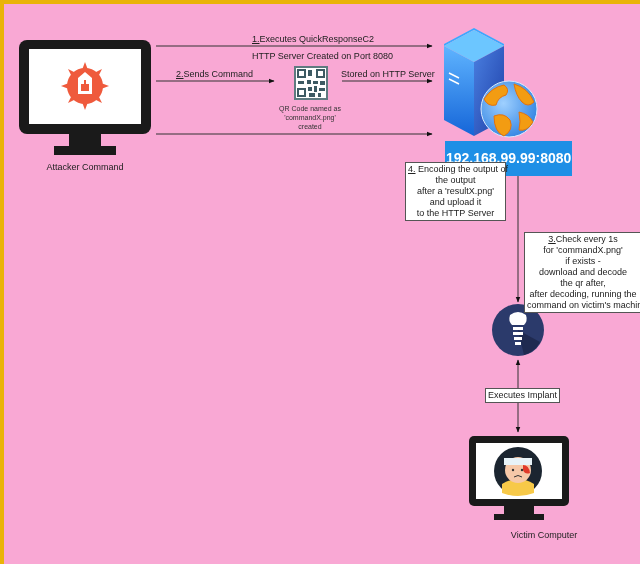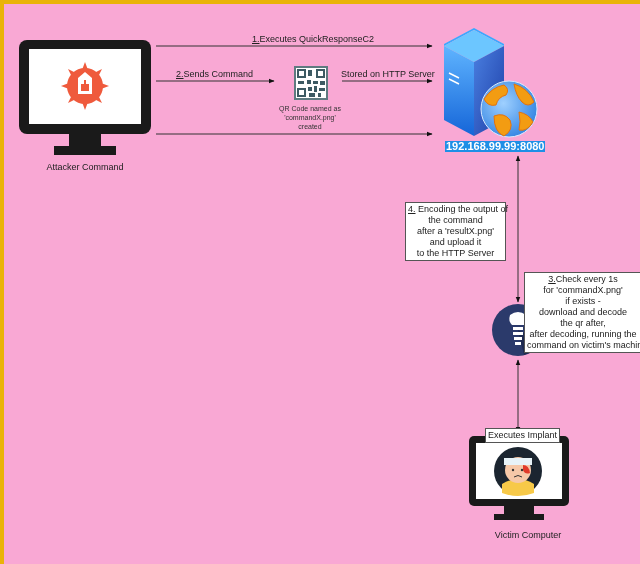--- a/index.html
+++ b/index.html
@@ -11,26 +11,26 @@
   svg.layer { position: absolute; left: 0; top: 0; }
   .lbl {
     position: absolute; font-size: 9px; line-height: 11px; color: #222;
     text-align: center; white-space: nowrap;
     font-family: "Liberation Sans", sans-serif;
   }
   .lbl u { text-decoration: underline; }
   .box {
     position: absolute; border: 1px solid #555; background: #fff;
     font-size: 9px; line-height: 11px; text-align: center; padding: 1px 2px;
-    white-space: nowrap; font-family: "Liberation Sans", sans-serif; margin-top: 40px;
+    white-space: nowrap; font-family: "Liberation Sans", sans-serif;
   }
   .small { font-size: 7px; line-height: 9px; color: #333; }
   .ip {
     position: absolute; background: #1e8fe6; color: #fff; font-weight: bold;
-    font-size: 11px; line-height: 11px; padding: 0 1px;
+    font-size: 14px; line-height: 11px; padding: 12px 1px;
     font-family: "Liberation Sans", sans-serif;
   }
   .caption { position: absolute; font-size: 9px; color: #222; text-align: center; width: 120px; }
 </style>
 </head>
 <body>
 
 <div id="canvas">
 
   <svg class="layer" width="638" height="562" viewBox="0 0 638 562">
@@ -141,48 +141,49 @@
 
     <line x1="152" y1="42" x2="428" y2="42" stroke="#333" stroke-width="1" marker-end="url(#arr)"></line>
     <line x1="152" y1="77" x2="270" y2="77" stroke="#333" stroke-width="1" marker-end="url(#arr)"></line>
     <line x1="338" y1="77" x2="428" y2="77" stroke="#333" stroke-width="1" marker-end="url(#arr)"></line>
     <line x1="152" y1="130" x2="428" y2="130" stroke="#333" stroke-width="1" marker-end="url(#arr)"></line>
     <line x1="514" y1="152" x2="514" y2="298" stroke="#333" stroke-width="1" marker-start="url(#arr)" marker-end="url(#arr)"></line>
     <line x1="514" y1="356" x2="514" y2="428" stroke="#333" stroke-width="1" marker-start="url(#arr)" marker-end="url(#arr)"></line>
   </svg>
 
   <div class="lbl" style="left:248px; top:30px;"><u>1.</u><span>Executes QuickResponseC2</span></div>
+  <div class="lbl" style="left:248px; top:47px;">HTTP Server Created on Port 8080</div>
   <div class="lbl" style="left:172px; top:65px;"><u>2.</u><span>Sends Command</span></div>
   <div class="lbl" style="left:337px; top:65px;text-align:center;">Stored on HTTP Server</div>
 
   <div class="lbl small" style="left:266px; top:100px; width:80px;">
     <div>QR Code named as</div>
     <div>'commandX.png'</div>
     <div>created</div>
   </div>
 
 
   <div class="ip" style="left:441px; top:137px;">192.168.99.99:8080</div>
 
   <div class="caption" style="left:21px; top:158px;">Attacker Command</div>
 
   <div class="box" style="left:401px; top:158px; width:95px;">
     <div><u>4.</u><span> Encoding the output of</span></div>
-    <div>the command</div>
+    <div>the output</div>
     <div>after a 'resultX.png'</div>
     <div>and upload it</div>
     <div>to the HTTP Server</div>
   </div>
 
   <div class="box" style="left:520px; top:228px; width:112px;">
     <div><u>3.</u><span>Check every 1s</span></div>
     <div>for 'commandX.png'</div>
     <div>if exists -</div>
     <div>download and decode</div>
     <div>the qr after,</div>
     <div>after decoding, running the</div>
     <div>command on victim's machine</div>
   </div>
 
   <div class="box" style="left:481px; top:384px;">Executes Implant</div>
 
-  <div class="caption" style="left:464px; top:526px;">Victim Computer</div>
+  <div class="caption" style="left:480px; top:526px;">Victim Computer</div>
 </div>
 
 </body></html>

